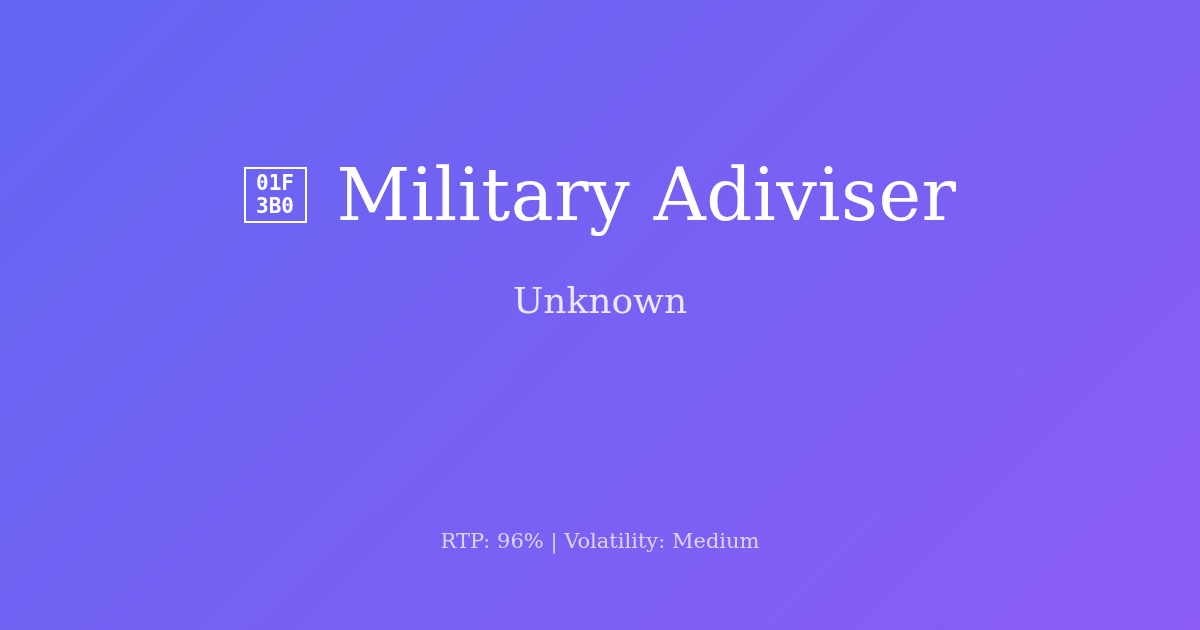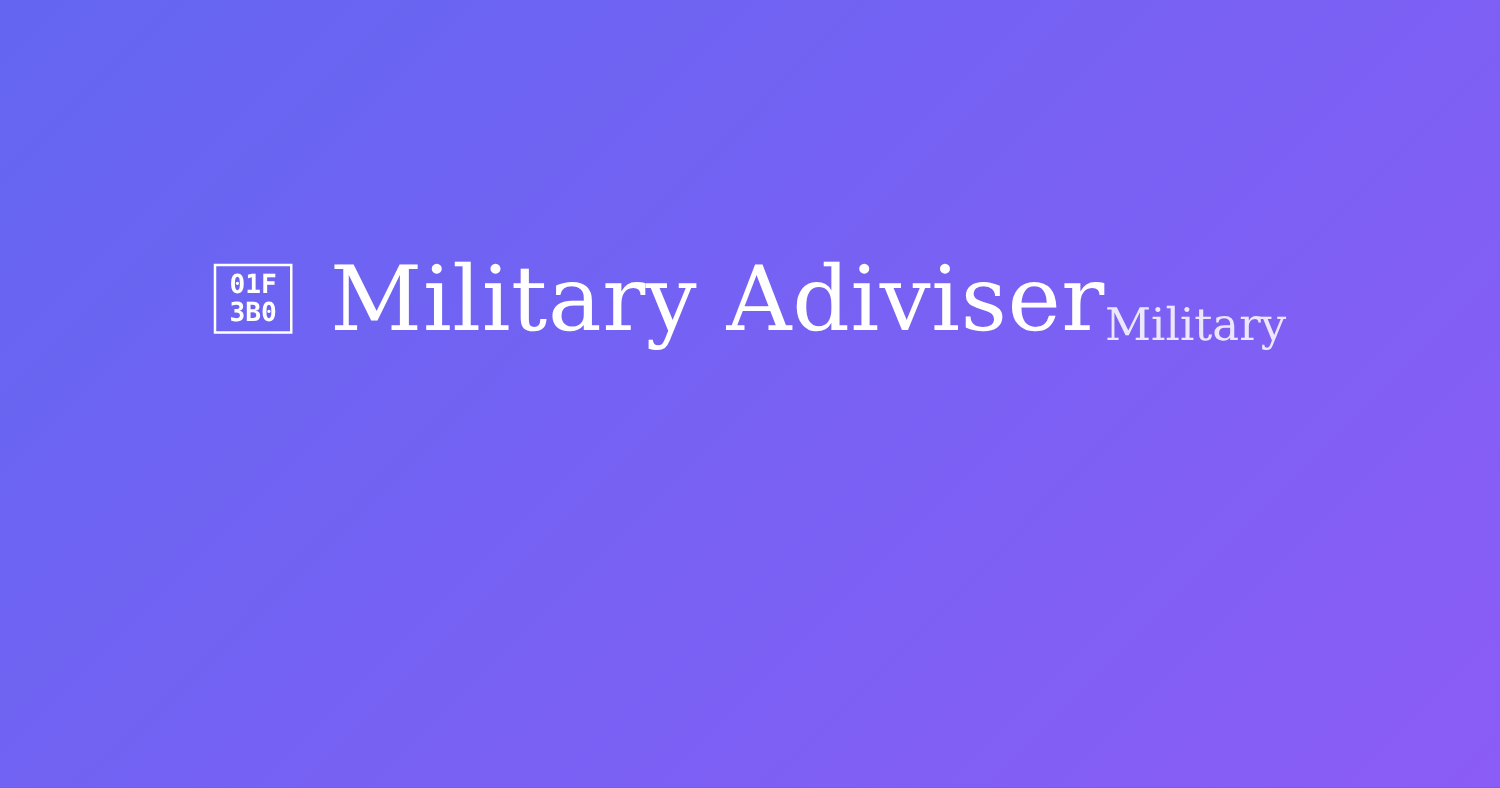--- a/index.html
+++ b/index.html
@@ -30,21 +30,21 @@
 
   
 
   .center-block {
     position: absolute;
     left: 0;
     right: 0;
     top: 0;
     height: 478px;
     display: flex;
-    flex-direction: row;
+    flex-direction: column;
     align-items: center;
     justify-content: center;
     padding-bottom: 0;
   }
 
   .title-row {
     display: flex;
     flex-direction: row;
     align-items: center;
     justify-content: center;
@@ -128,18 +128,21 @@
 
       <span class="tofu-icon">
         <span class="tofu-row">01F</span>
         <span class="tofu-row">3B0</span>
       </span>
 
       <h1 class="og-title">Military Adiviser</h1>
 
     </div>
 
-    <div class="og-subtitle">Military</div>
+    <div class="og-subtitle">Unknown</div>
 
   </div>
 
+  <div class="og-footer">
+    <span class="og-meta">RTP: 96% | Volatility: Medium</span>
+  </div>
 
 </div>
 
 </body></html>

